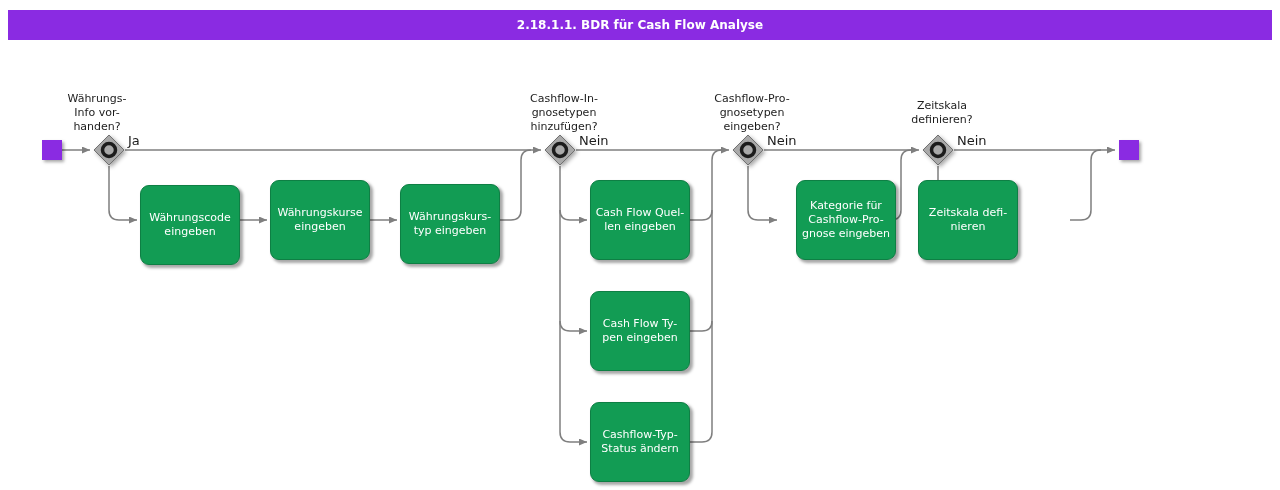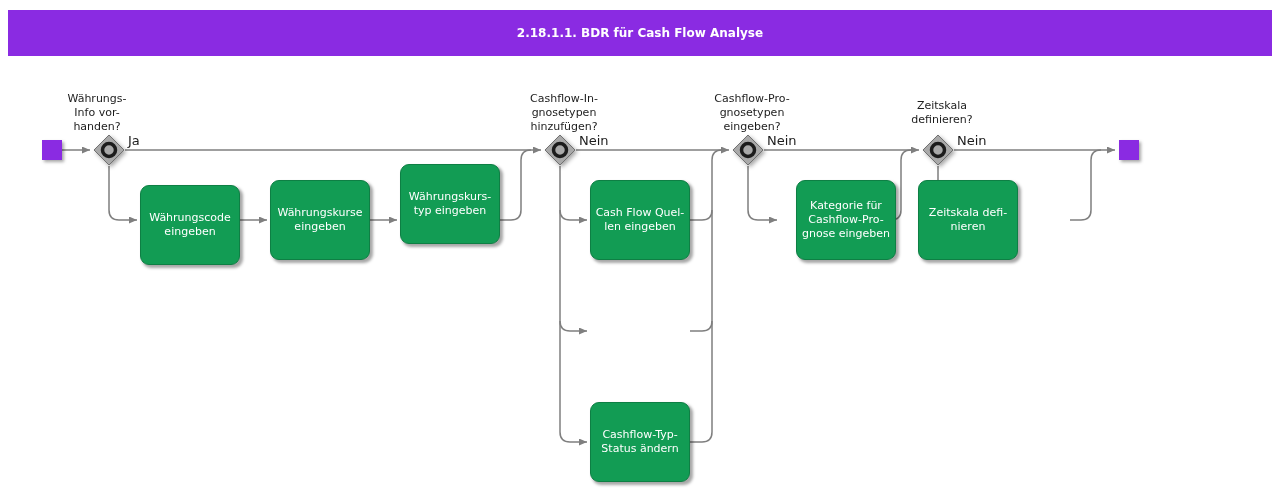--- a/index.html
+++ b/index.html
@@ -7,21 +7,21 @@
     position: relative;
     width: 1280px;
     height: 490px;
     background: #ffffff;
     font-family: "DejaVu Sans", "Liberation Sans", sans-serif;
     overflow: hidden;
   }
   .title-bar {
     position: absolute;
     left: 8px; top: 10px;
-    width: 1264px; height: 46px;
+    width: 1264px; height: 30px;
     background: #8A2BE2;
     display: flex; align-items: center; justify-content: center;
   }
   .title-bar .title-text {
     color: #ffffff;
     font-size: 12px;
     font-weight: bold;
     white-space: nowrap;
   }
   .connector-layer { position: absolute; left: 0; top: 0; }
@@ -171,27 +171,31 @@
   <div class="branch-label" style="left:957px; top:135px;">Nein</div>
 
   <div class="activity-box" style="left:140px; top:185px;">
     <span class="activity-label">Währungscode
 eingeben</span>
   </div>
   <div class="activity-box" style="left:270px; top:180px;">
     <span class="activity-label">Währungskurse
 eingeben</span>
   </div>
-  <div class="activity-box" style="left:400px; top:164px;">
+  <div class="activity-box" style="left:400px; top:184px;">
     <span class="activity-label">Währungskurs-
 typ eingeben</span>
   </div>
   <div class="activity-box" style="left:590px; top:180px;">
     <span class="activity-label">Cash Flow Quel-
 len eingeben</span>
+  </div>
+  <div class="activity-box" style="left:590px; top:291px;">
+    <span class="activity-label">Cash Flow Ty-
+pen eingeben</span>
   </div>
   <div class="activity-box" style="left:590px; top:402px;">
     <span class="activity-label">Cashflow-Typ-
 Status ändern</span>
   </div>
   <div class="activity-box" style="left:780px; top:180px;margin-left:16px;">
     <span class="activity-label">Kategorie für
 Cashflow-Pro-
 gnose eingeben</span>
   </div>

